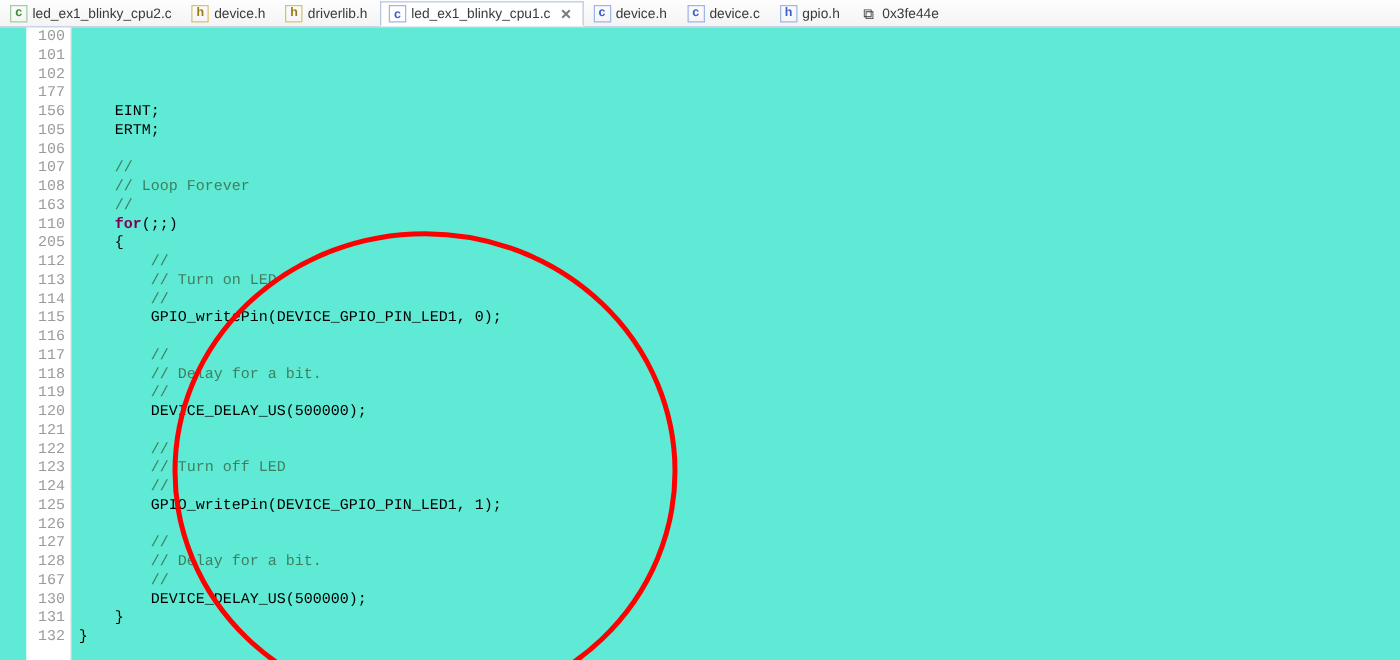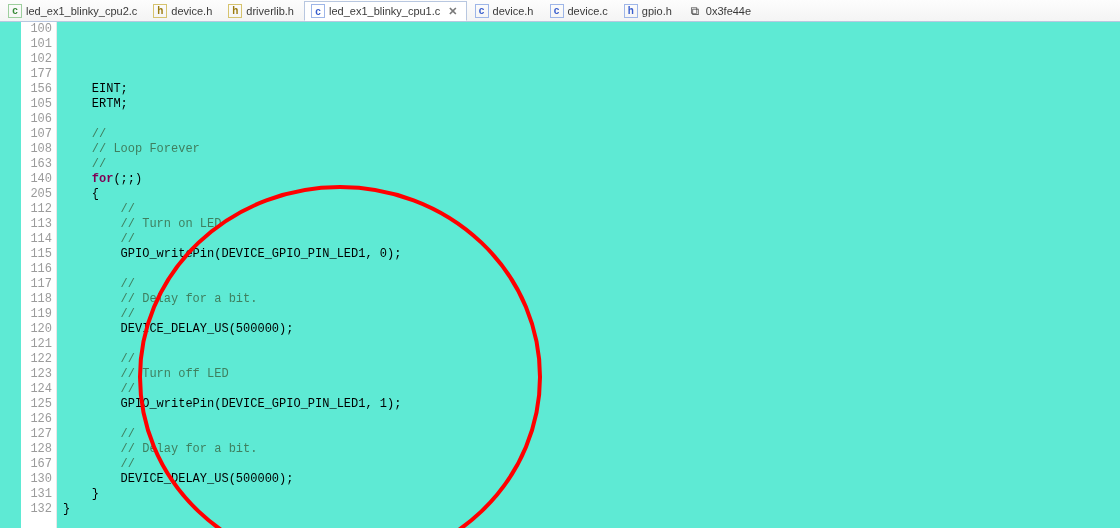--- a/index.html
+++ b/index.html
@@ -132,21 +132,21 @@
       <div class="ln">100</div>
       <div class="ln">101</div>
       <div class="ln">102</div>
       <div class="ln">177</div>
       <div class="ln">156</div>
       <div class="ln">105</div>
       <div class="ln">106</div>
       <div class="ln">107</div>
       <div class="ln">108</div>
       <div class="ln">163</div>
-      <div class="ln">140</div>
+      <div class="ln">110</div>
       <div class="ln">205</div>
       <div class="ln">112</div>
       <div class="ln">113</div>
       <div class="ln">114</div>
       <div class="ln">115</div>
       <div class="ln">116</div>
       <div class="ln">117</div>
       <div class="ln">118</div>
       <div class="ln">119</div>
       <div class="ln">120</div>

